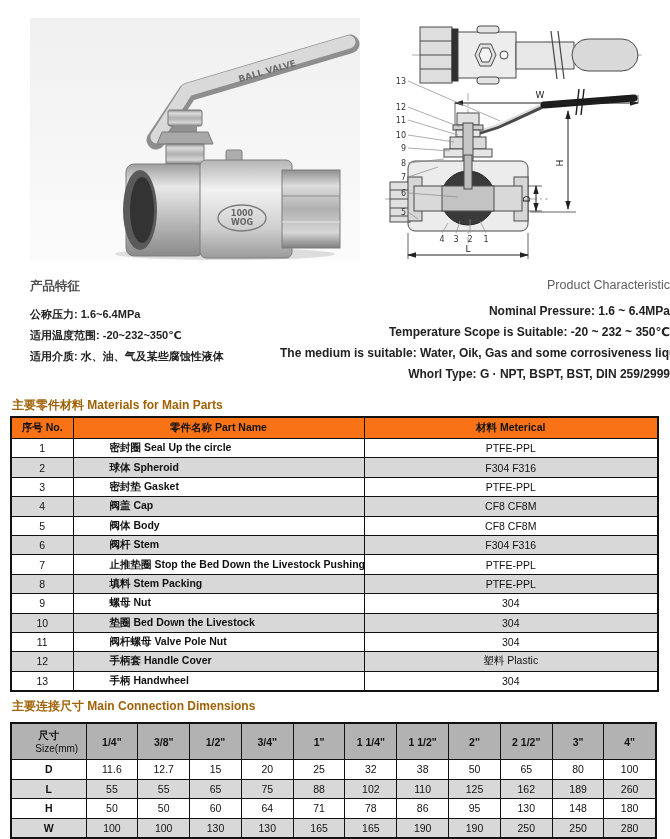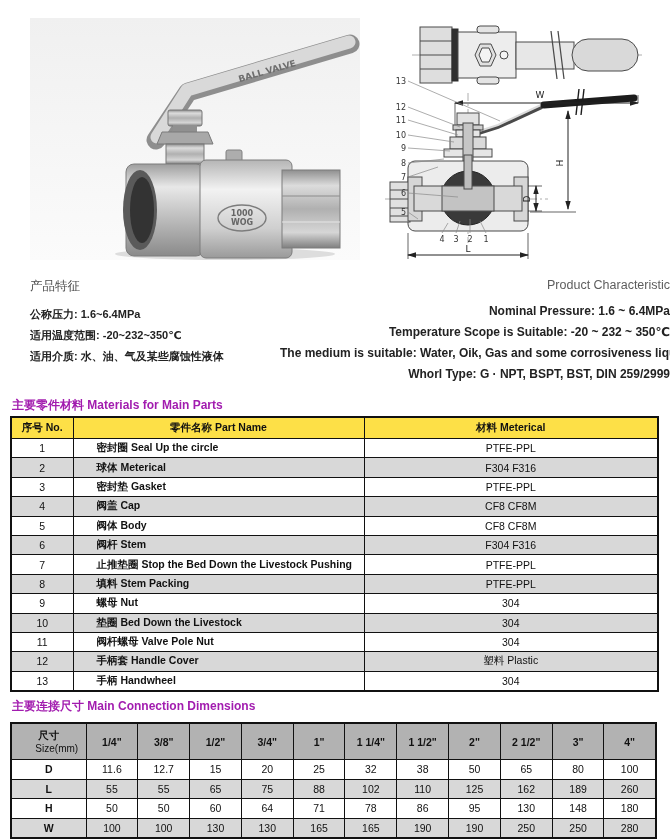--- a/index.html
+++ b/index.html
@@ -7,35 +7,35 @@
     position:relative;width:670px;height:839px;background:#ffffff;
     font-family:"Liberation Sans","DejaVu Sans",sans-serif;color:#1a1a1a;overflow:hidden;
   }
   
   .photo-wrap{position:absolute;left:30px;top:18px;width:330px;height:242px;}
   .diagram-wrap{position:absolute;left:380px;top:5px;width:290px;height:265px;}
   svg text{font-family:"DejaVu Sans","Liberation Sans",sans-serif;}
   
   .chars-zh{position:absolute;left:30px;top:278px;width:245px;}
   .chars-en{position:absolute;left:280px;top:278px;width:390px;text-align:right;}
-  .chars-title-zh{font-size:12.5px;font-weight:normal;color:#4d4d4d;margin:0 0 9px 0;}
+  .chars-title-zh{font-size:12.5px;font-weight:bold;color:#4d4d4d;margin:0 0 9px 0;}
   .chars-title-en{font-size:12.5px;color:#5d5d5d;margin:0 0 9px 0;}
   .chars-line{font-size:11px;font-weight:bold;color:#222;line-height:21px;white-space:nowrap;}
   .chars-en .chars-line{font-size:12px;}
   
-  .sec-title{position:absolute;left:12px;font-size:12px;font-weight:bold;color:#a21caf;}
+  .sec-title{position:absolute;left:12px;font-size:12px;font-weight:bold;color:#a16207;}
   
   table{border-collapse:collapse;table-layout:fixed;}
   .materials-table{position:absolute;left:10px;top:416px;width:647px;border:2px solid #111;}
   .materials-table th,.materials-table td{
     border:1px solid #111;font-size:10.5px;height:18.4px;padding:0;text-align:center;
     overflow:hidden;white-space:nowrap;color:#111;
   }
-  .materials-table th{background:#fde047;font-weight:bold;height:20px;}
-  .materials-table td.pn{text-align:left;padding-left:23px;font-weight:bold;}
+  .materials-table th{background:#f97316;font-weight:bold;height:20px;}
+  .materials-table td.pn{text-align:left;padding-left:36px;font-weight:bold;}
   .materials-table td.mat{font-weight:normal;}
   .materials-table tr.alt td{background:#d8d8d8;}
   .dims-table{position:absolute;left:10px;top:722px;width:515px;border:2px solid #111;}
   .dims-table th,.dims-table td{
     border:1px solid #111;font-size:10.5px;padding:0;text-align:center;overflow:hidden;
     white-space:nowrap;color:#111;
   }
   .dims-table th{background:#b2b2b2;height:35px;font-weight:bold;}
   .dims-table td{height:18.6px;}
   .dims-table td.rowlab{font-weight:bold;}
@@ -254,21 +254,21 @@
       </tr>
     </thead>
     <tbody>
         <tr>
           <td>1</td>
           <td class="pn">密封圈 Seal Up the circle</td>
           <td class="mat">PTFE-PPL</td>
         </tr>
         <tr class="alt">
           <td>2</td>
-          <td class="pn">球体 Meterical</td>
+          <td class="pn">球体 Spheroid</td>
           <td class="mat">F304  F316</td>
         </tr>
         <tr>
           <td>3</td>
           <td class="pn">密封垫 Gasket</td>
           <td class="mat">PTFE-PPL</td>
         </tr>
         <tr class="alt">
           <td>4</td>
           <td class="pn">阀盖 Cap</td>

